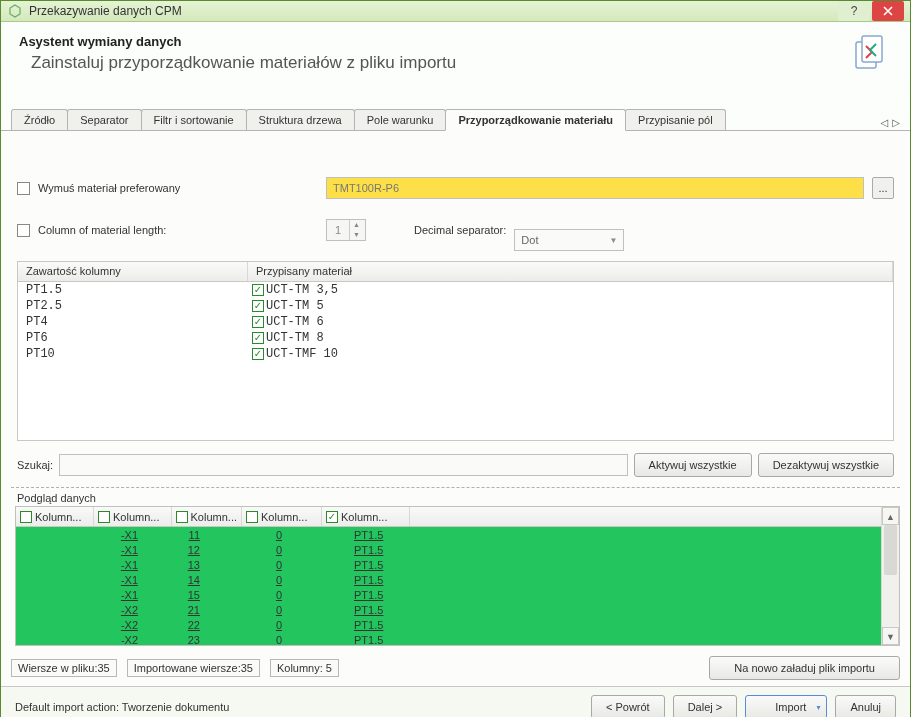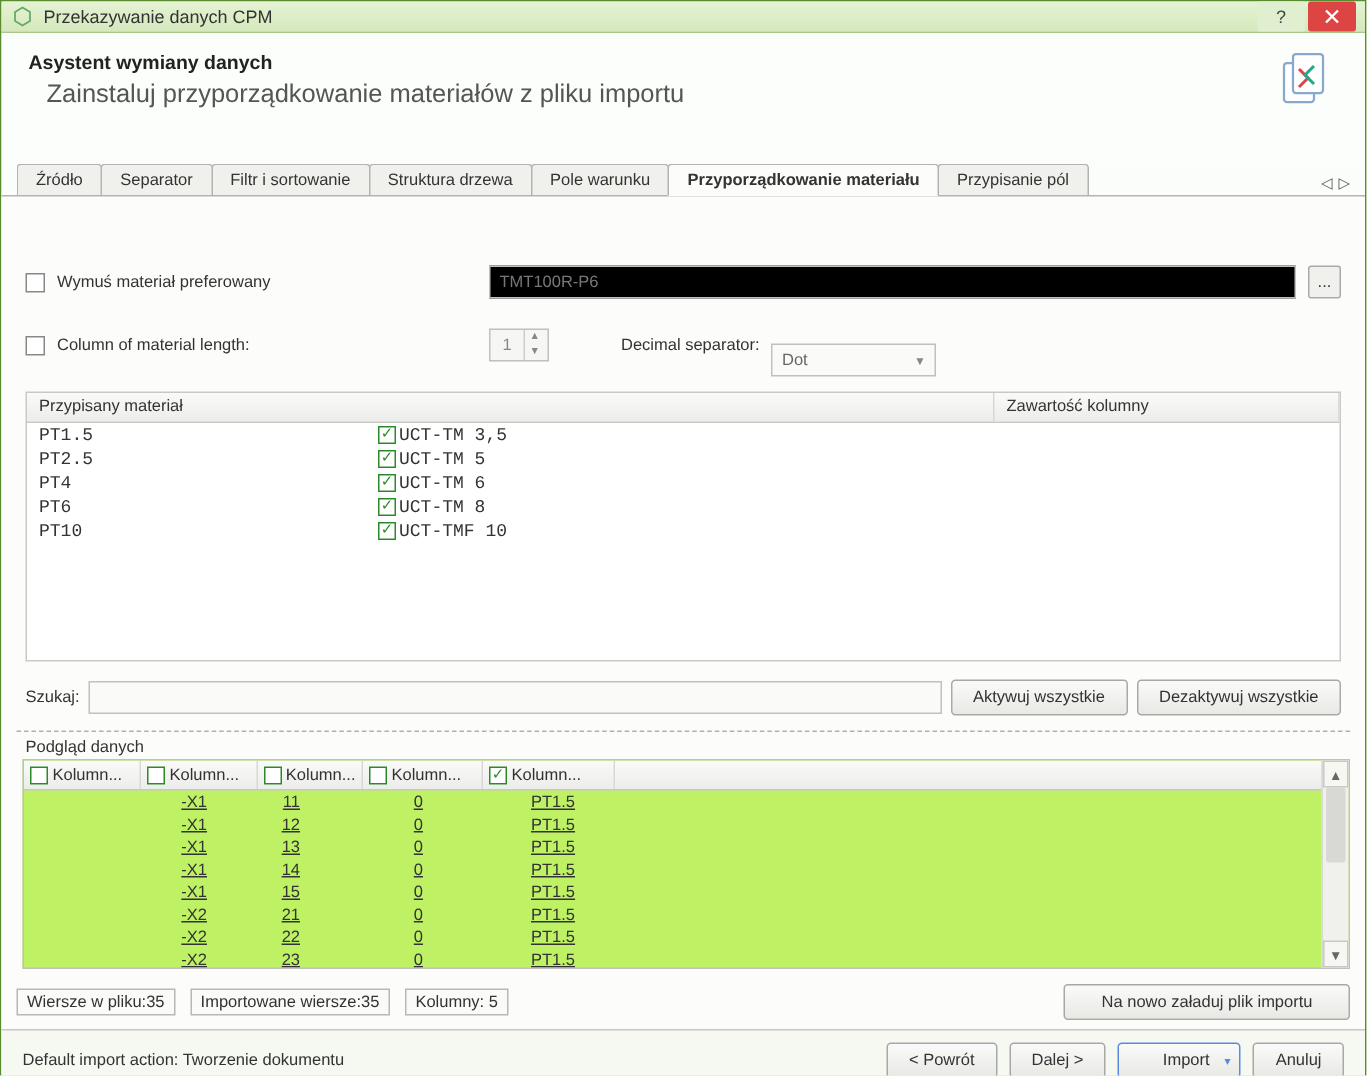--- a/index.html
+++ b/index.html
@@ -126,21 +126,21 @@
 .form-label { font-size: 11px; color: #333; width: 280px; }
 .text-input {
   flex: 1;
   height: 22px;
   border: 1px solid #c0c0bc;
   background: #fafaf8;
   padding: 0 6px;
   font-size: 11px;
   color: #555;
 }
-.text-input.ro { background: #000000; color: #777; }
+.text-input.ro { background: #fde047; color: #777; }
 .small-btn {
   width: 22px; height: 22px;
   border: 1px solid #aaa;
   background: #f0f0ec;
   text-align: center;
   line-height: 20px;
   cursor: pointer;
   border-radius: 2px;
 }
 .spin {
@@ -242,21 +242,21 @@
 .preview-area {
   padding: 4px 10px 4px 14px;
   display: flex;
   flex-direction: column;
 }
 .preview-label { font-size: 11px; margin-bottom: 2px; margin-left: 2px; }
 .preview-box {
   border: 1px solid #c0c0bc;
   height: 140px;
   display: flex;
-  background: #bef264;
+  background: #22c55e;
 }
 .preview-grid {
   flex: 1;
   overflow: hidden;
   font-size: 11px;
 }
 .pg-header {
   display: flex;
   background: linear-gradient(to bottom, #fafafa, #ececea);
   border-bottom: 1px solid #c8c8c4;
@@ -405,22 +405,22 @@
           <span class="sep-label">Decimal separator:</span>
           <div class="select">
             <span>Dot</span>
             <span class="drop">▼</span>
           </div>
         </div>
       </div>
 
       <div class="table-area">
         <div class="table-header">
+          <div class="th th1">Zawartość kolumny</div>
           <div class="th th2">Przypisany materiał</div>
-          <div class="th th1">Zawartość kolumny</div>
         </div>
         <div class="table-body" id="mat-body">
             <div class="tr">
     <div class="td1">PT1.5</div>
     <div class="td2">
       <span class="chk-sm on"></span>
       <span>UCT-TM 3,5</span>
     </div>
             </div>
             <div class="tr">

